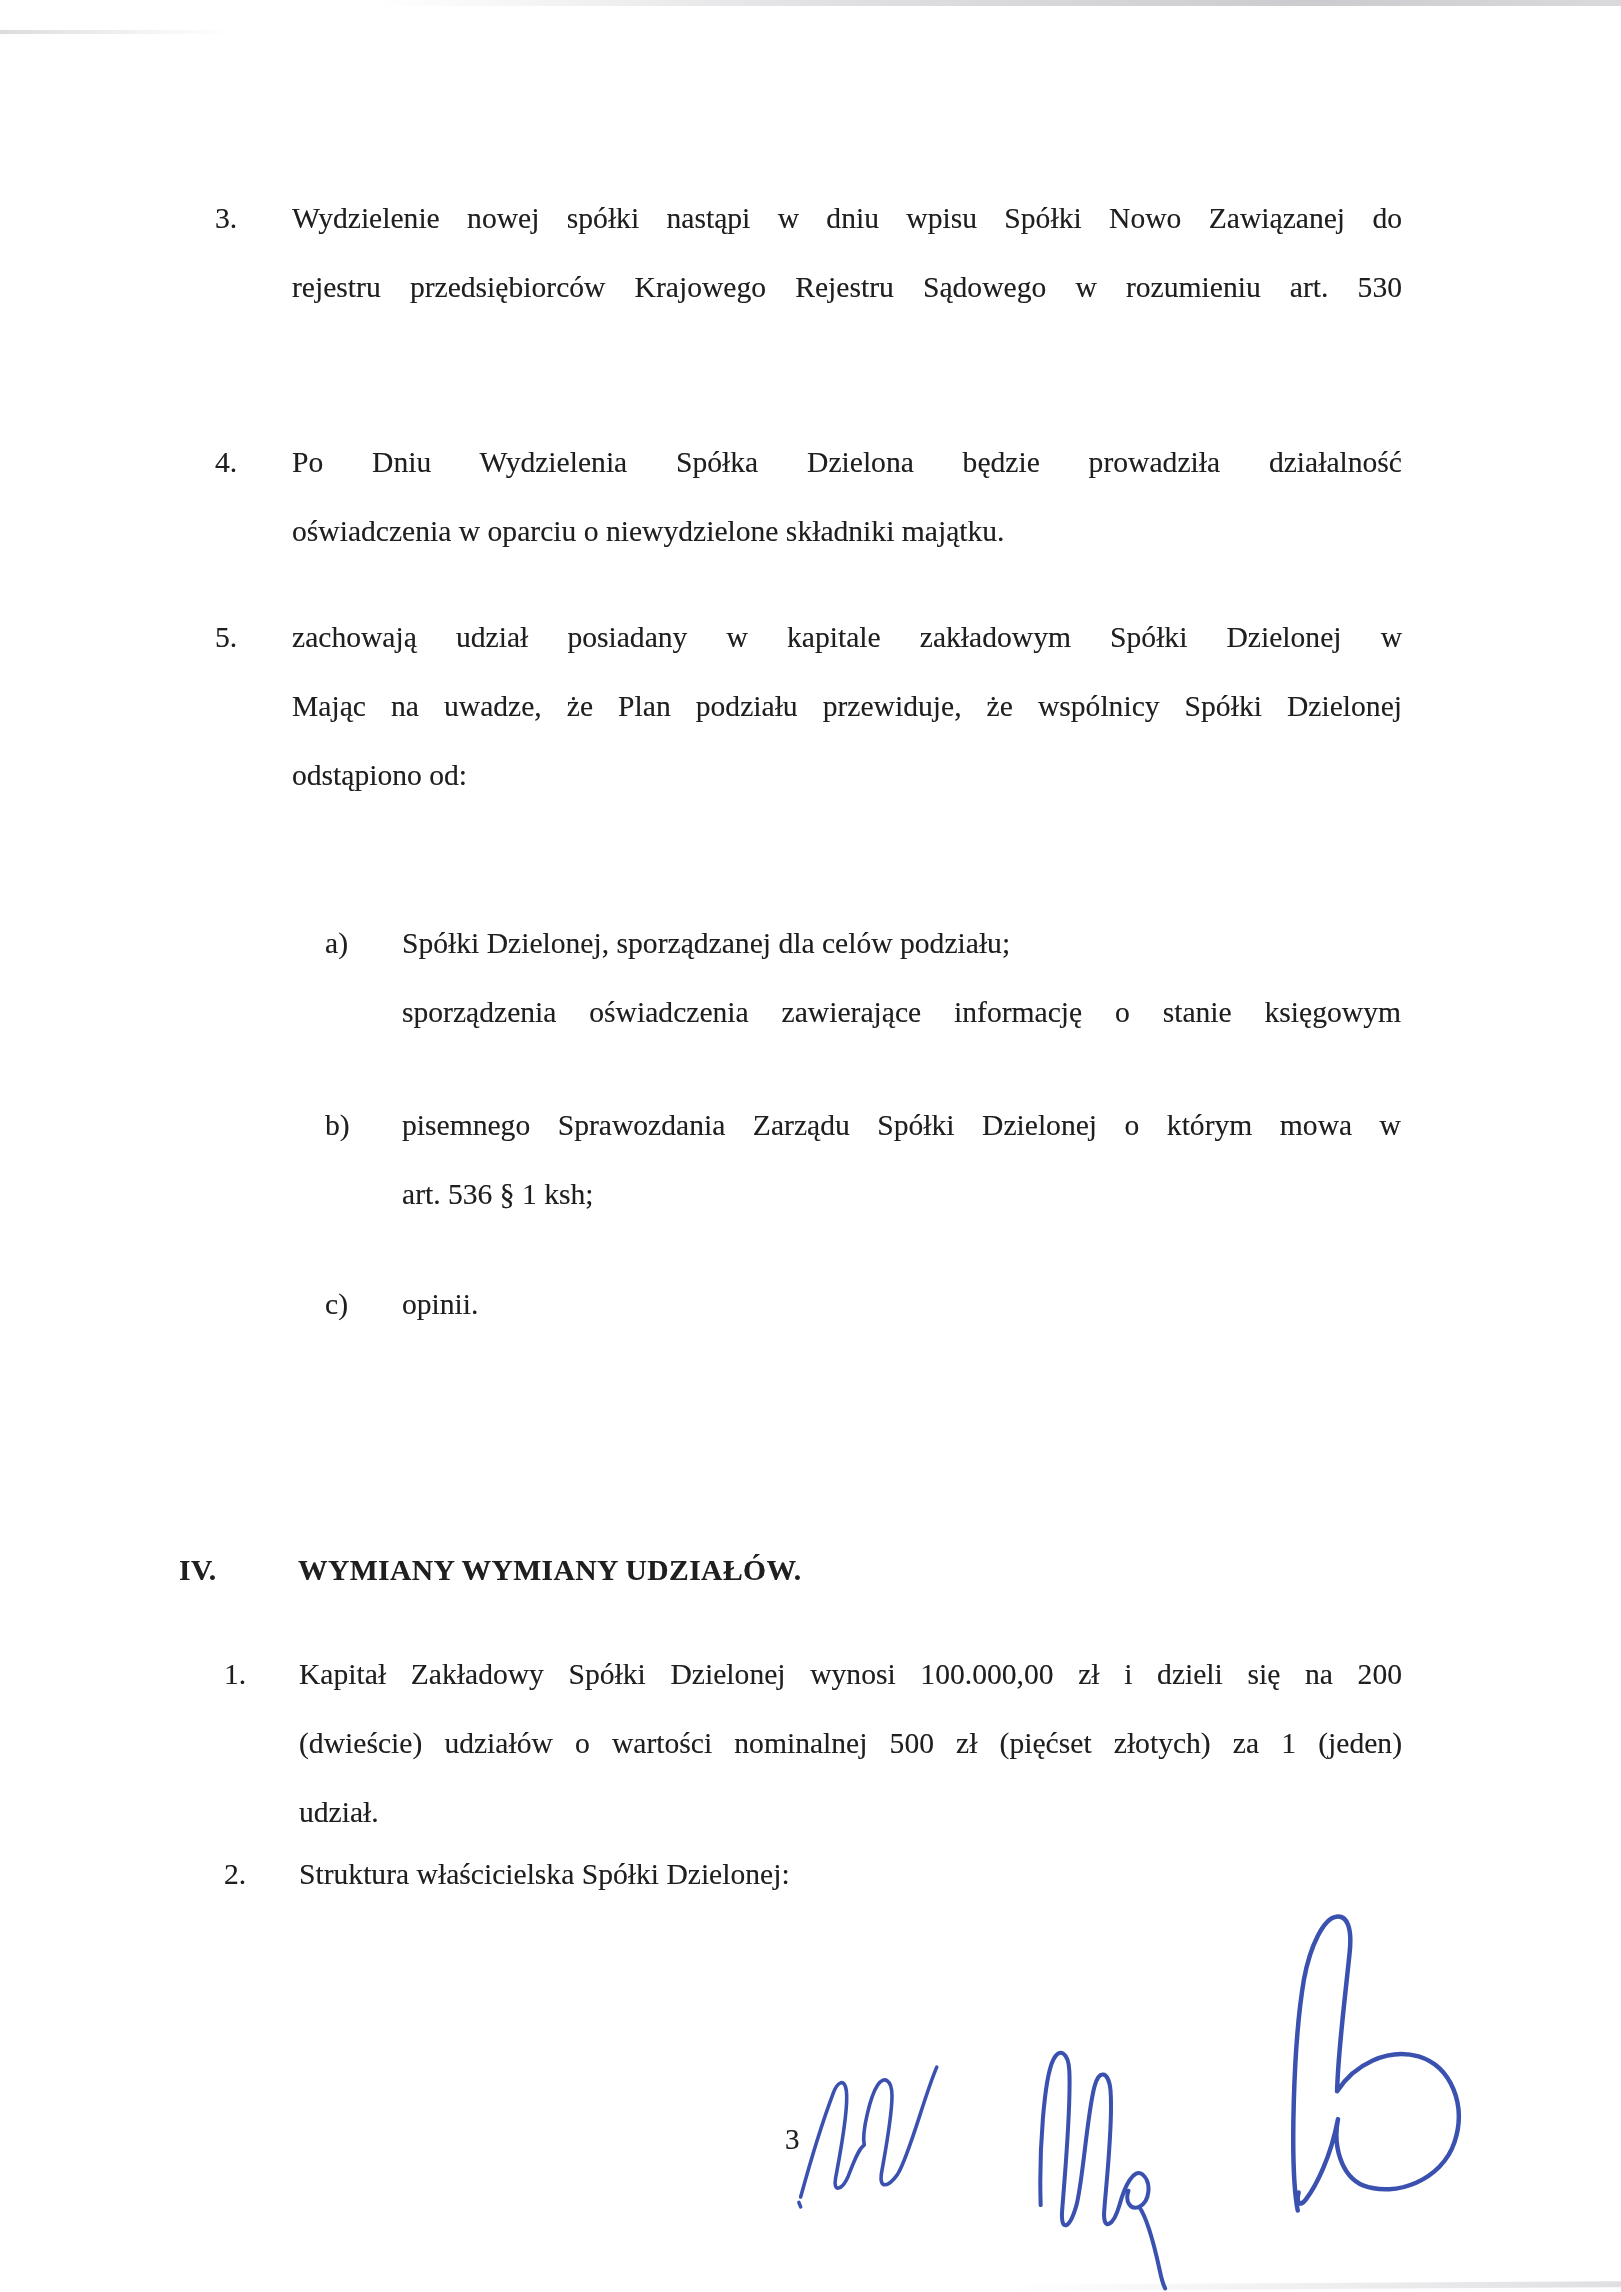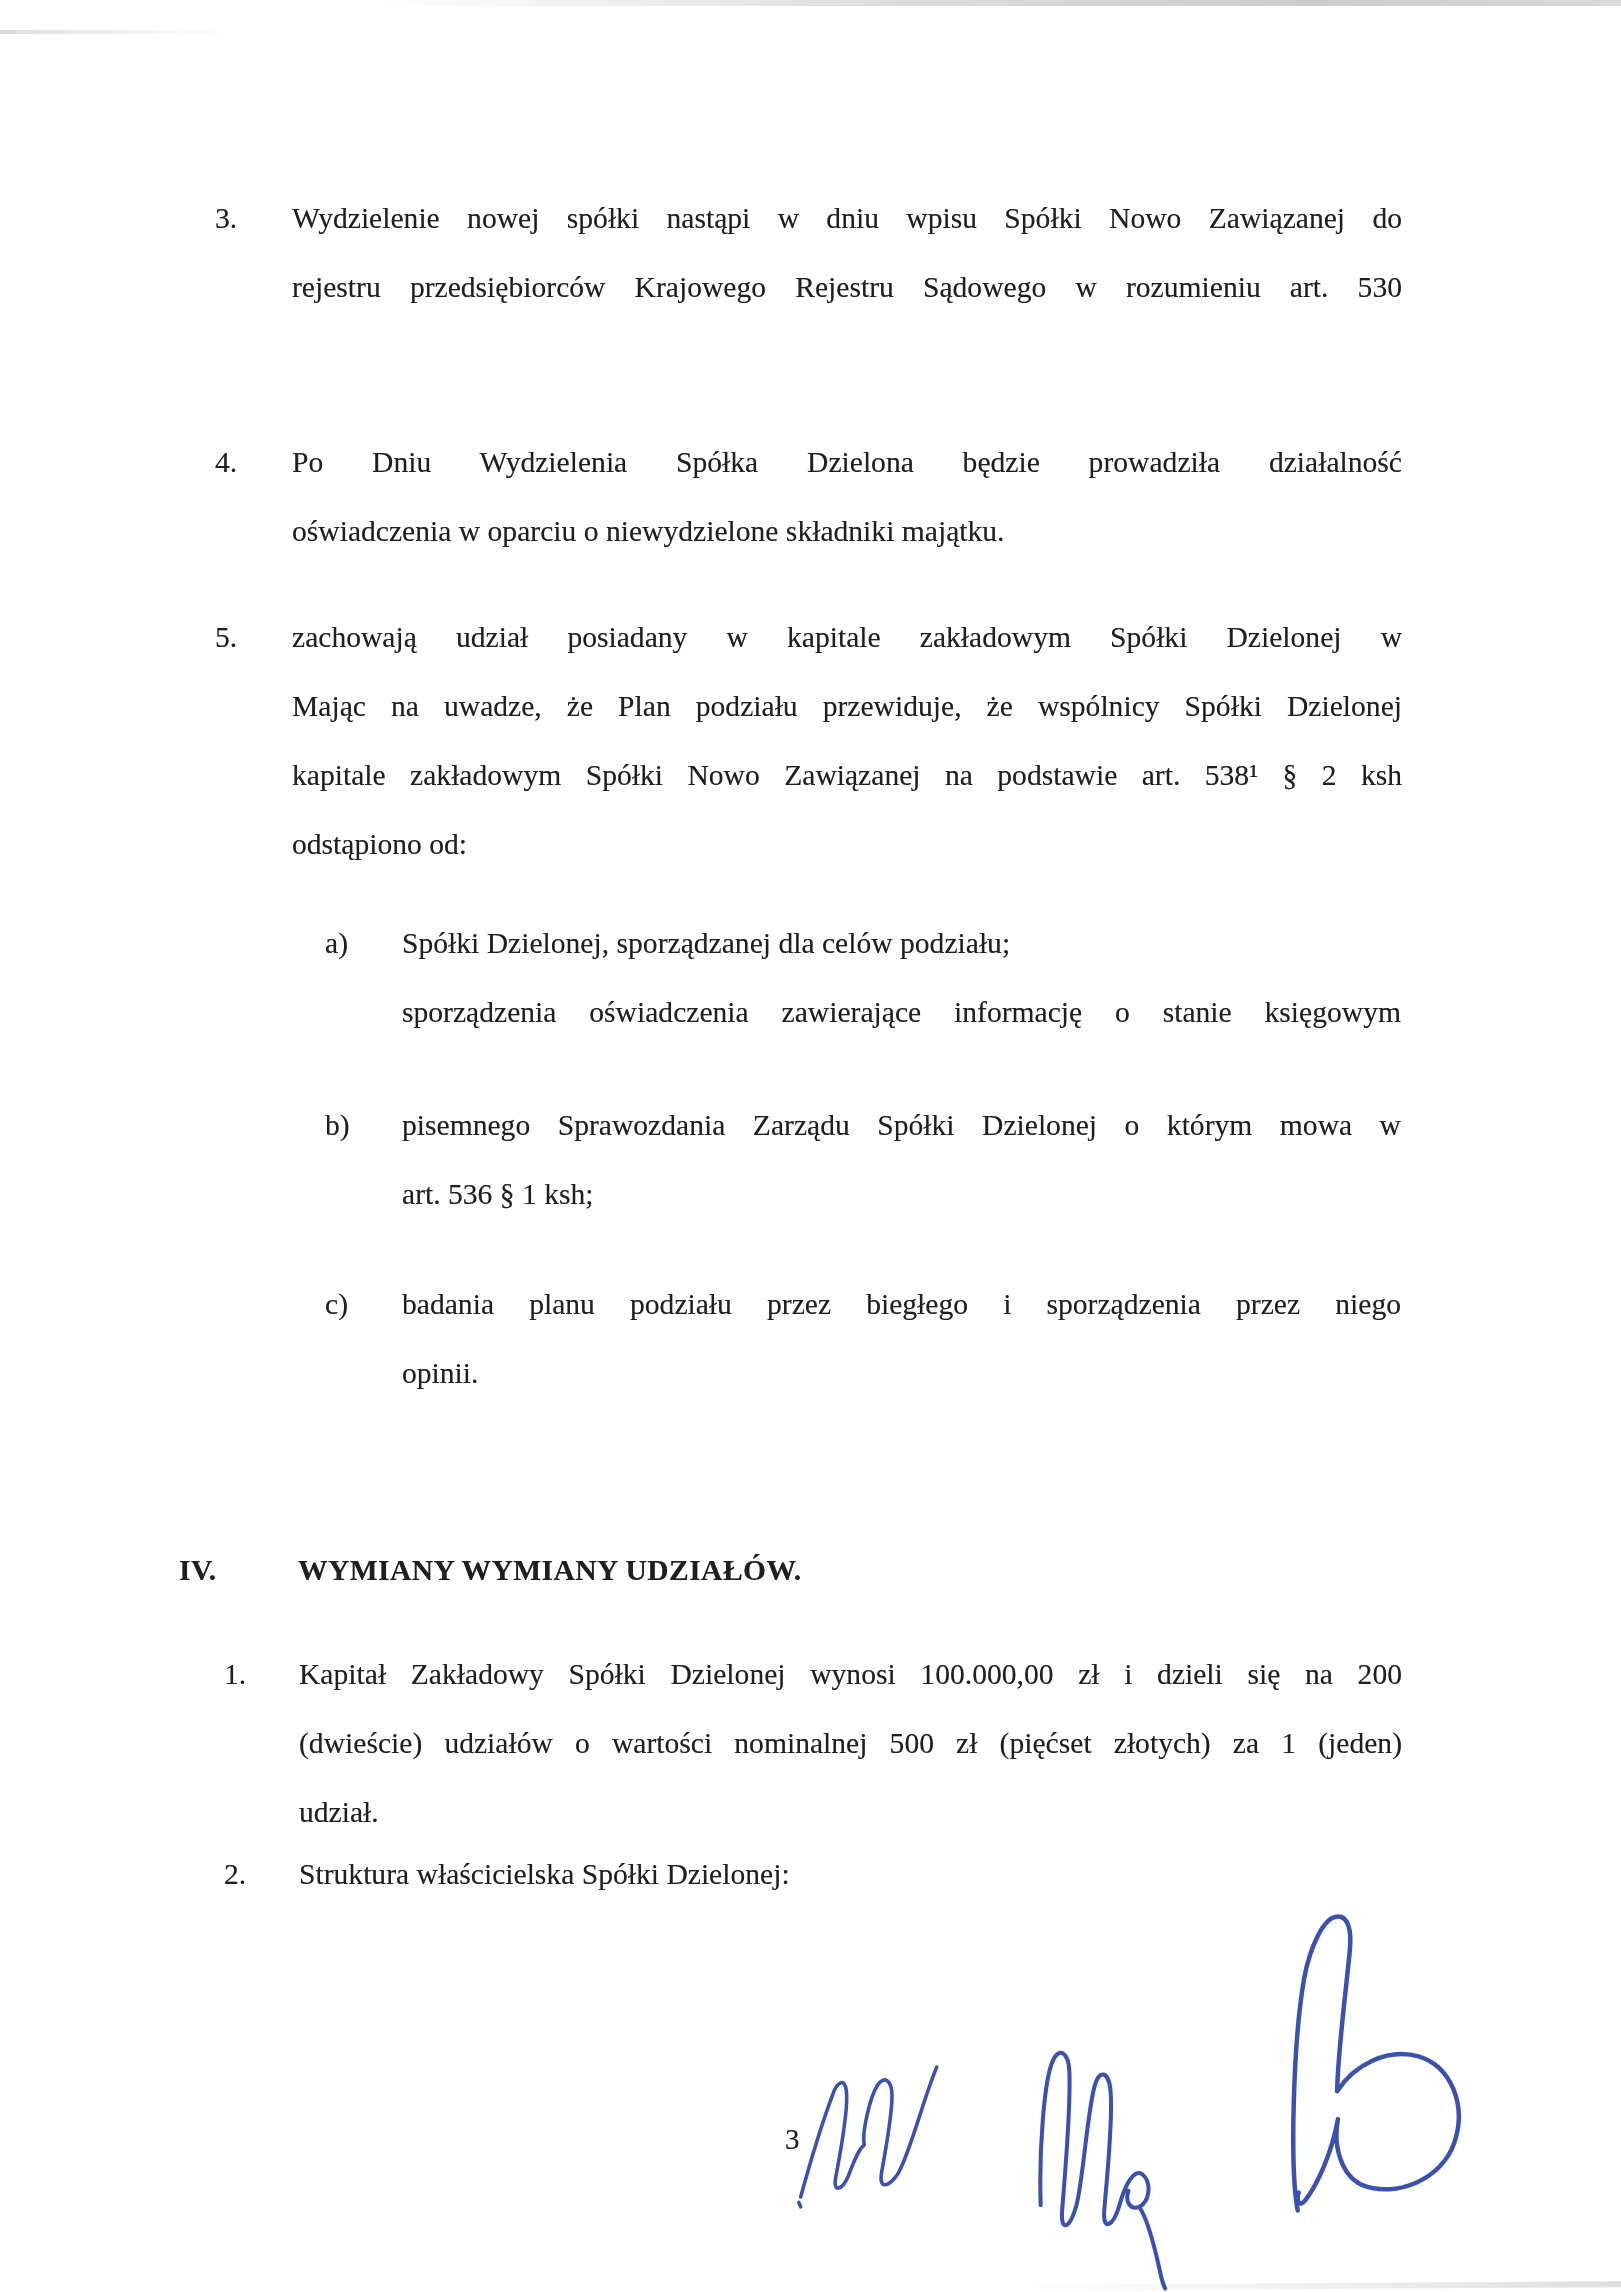--- a/index.html
+++ b/index.html
@@ -105,21 +105,20 @@
       <div class="ln jl">Po Dniu Wydzielenia Spółka Dzielona będzie prowadziła działalność</div>
       <div class="ln">oświadczenia w oparciu o niewydzielone składniki majątku.</div>
     </div>
   </div>
 
   <div class="block lvl1 pos-item5">
     <div class="marker mk">5.</div>
     <div class="lines">
       <div class="ln jl">zachowają udział posiadany w kapitale zakładowym Spółki Dzielonej w</div>
       <div class="ln jl">Mając na uwadze, że Plan podziału przewiduje, że wspólnicy Spółki Dzielonej</div>
-      <div class="ln jl">kapitale zakładowym Spółki Nowo Zawiązanej na podstawie art. 538¹ § 2 ksh</div>
       <div class="ln">odstąpiono od:</div>
     </div>
   </div>
 
   <div class="block lvl2 pos-suba">
     <div class="marker mk">a)</div>
     <div class="lines">
       <div class="ln">Spółki Dzielonej, sporządzanej dla celów podziału;</div>
       <div class="ln jl">sporządzenia oświadczenia zawierające informację o stanie księgowym</div>
     </div>
@@ -129,21 +128,20 @@
     <div class="marker mk">b)</div>
     <div class="lines">
       <div class="ln jl">pisemnego Sprawozdania Zarządu Spółki Dzielonej o którym mowa w</div>
       <div class="ln">art. 536 § 1 ksh;</div>
     </div>
   </div>
 
   <div class="block lvl2 pos-subc">
     <div class="marker mk">c)</div>
     <div class="lines">
-      <div class="ln jl">badania planu podziału przez biegłego i sporządzenia przez niego</div>
       <div class="ln">opinii.</div>
     </div>
   </div>
 
   <div class="block sec-head pos-sech">
     <div class="marker mk">IV.</div>
     <div class="lines">
       <div class="ln">WYMIANY WYMIANY UDZIAŁÓW.</div>
     </div>
   </div>

